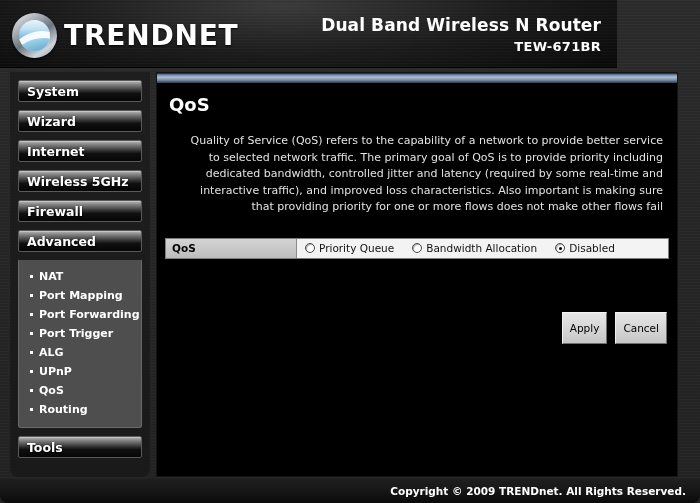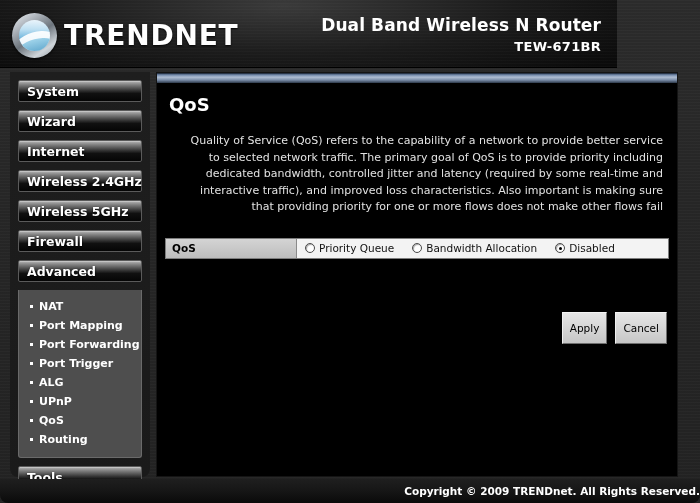--- a/index.html
+++ b/index.html
@@ -292,20 +292,21 @@
 
   
   #footer {
     position: absolute;
     left: 0; bottom: 0;
     width: 700px; height: 24px;
     background: linear-gradient(to bottom, #1f1f1f 0%, #161616 50%, #0a0a0a 100%);
     display: flex;
     align-items: center;
     justify-content: flex-end;
+    padding-right: 14px;
     border-radius: 0 0 8px 8px;
   }
   #footer span {
     color: #ffffff;
     font-size: 10.5px;
     font-weight: bold;
     font-family: "DejaVu Sans", sans-serif;
   }
 </style>
 </head>
@@ -337,23 +338,20 @@
     <div class="nav-btn first">
       <span>System</span>
     </div>
     <div class="nav-btn">
       <span>Wizard</span>
     </div>
     <div class="nav-btn">
       <span>Internet</span>
     </div>
     <div class="nav-btn">
-      <span>Wireless 2.4GHz</span>
-    </div>
-    <div class="nav-btn">
       <span>Wireless 5GHz</span>
     </div>
     <div class="nav-btn">
       <span>Firewall</span>
     </div>
     <div class="nav-btn">
       <span>Advanced</span>
     </div>
 
     <div id="submenu">

